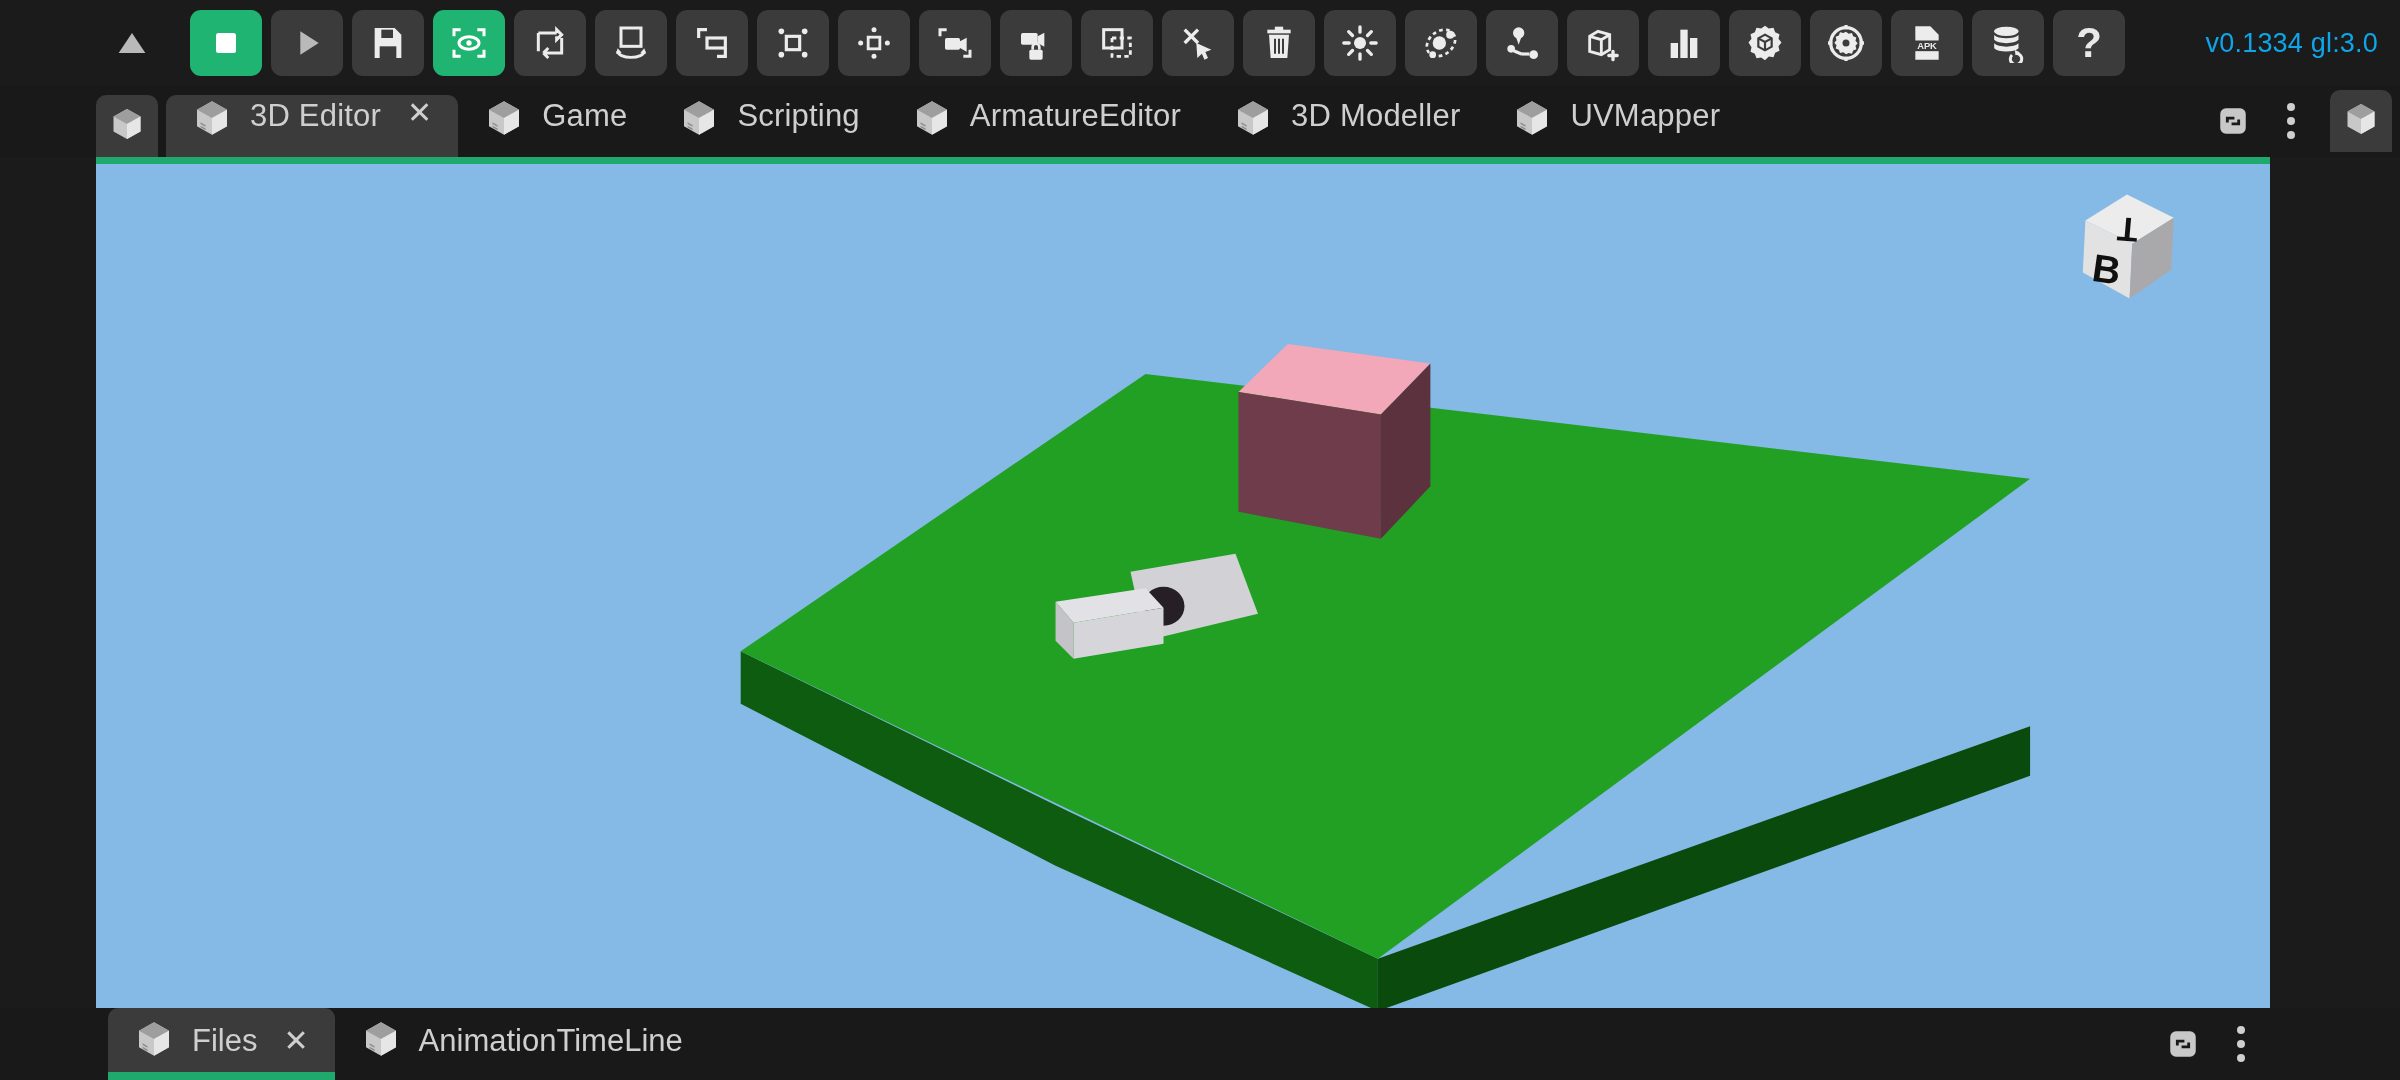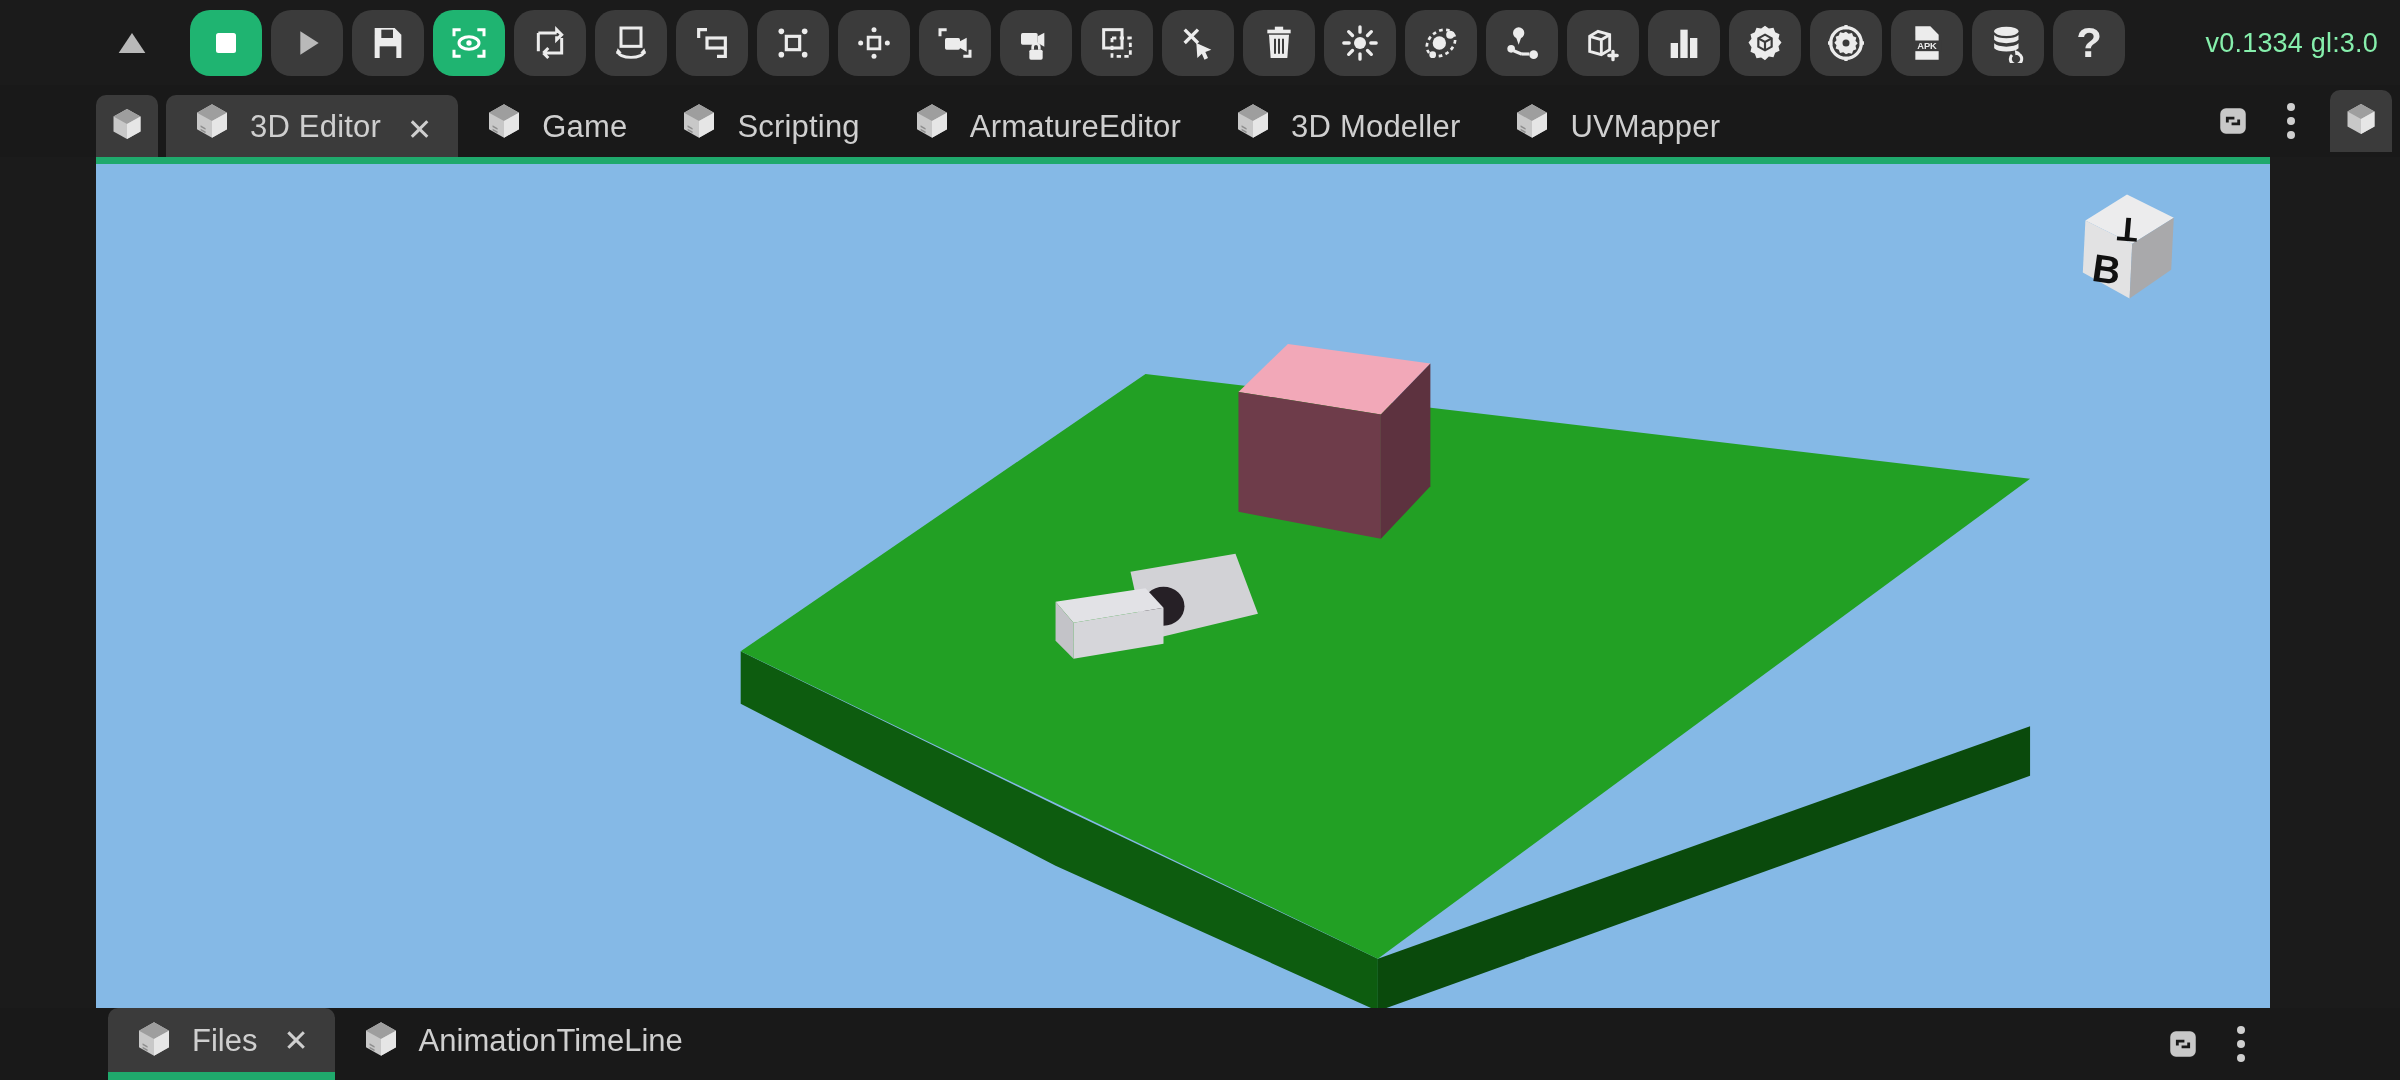--- a/index.html
+++ b/index.html
@@ -22,39 +22,39 @@
     background: #1b1b1b;
     display: flex;
     align-items: center;
     padding-left: 96px;
     flex: 0 0 85px;
     position: relative;
   }
   .tool-btn {
     width: 72px; height: 66px;
     margin-right: 9px;
-    border-radius: 20px;
+    border-radius: 11px;
     background: #3b3b3b;
     display: flex; align-items: center; justify-content: center;
     flex: 0 0 auto;
     cursor: pointer;
     position: relative;
   }
   .tool-btn.flat { background: transparent; }
   .tool-btn.accent { background: #1fb471; }
   .tool-btn svg { display: block; }
   .tool-btn .glyph {
     color: #e9e9e9; font-size: 34px; line-height: 1;
     font-family: "Liberation Sans", sans-serif;
   }
   #version {
     position: absolute;
     right: 22px; top: 50%;
     transform: translateY(-50%);
-    color: #86efac;
+    color: #0ea5e9;
     font-size: 27px;
     letter-spacing: .2px;
     white-space: nowrap;
   }
 
   
   #tabbar {
     height: 72px;
     flex: 0 0 72px;
     background: #191919;
@@ -67,22 +67,22 @@
     width: 62px; height: 62px;
     border-radius: 10px 10px 0 0;
     background: #3b3b3b;
     display: flex; align-items: center; justify-content: center;
     margin-right: 8px;
     cursor: pointer;
   }
   .tab {
     height: 62px;
     border-radius: 10px 10px 0 0;
-    display: flex; align-items: flex-end;
-    padding: 12px 26px;
+    display: flex; align-items: flex-start;
+    padding: 3px 26px;
     background: transparent;
     cursor: pointer;
     white-space: nowrap;
     flex: 0 0 auto;
   }
   .tab.active { background: #3b3b3b; }
   .tab .tab-label {
     color: #cfcfcf;
     font-size: 31px;
     margin-left: 18px;

